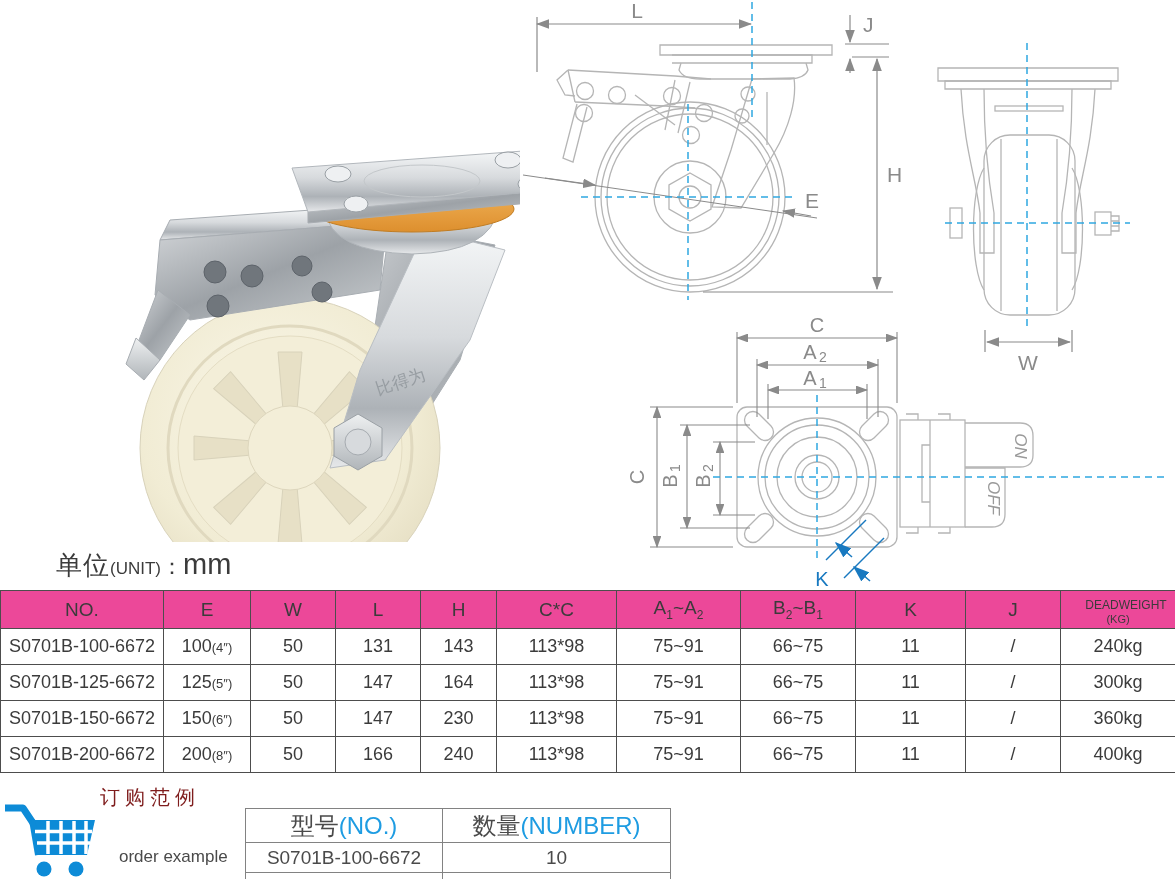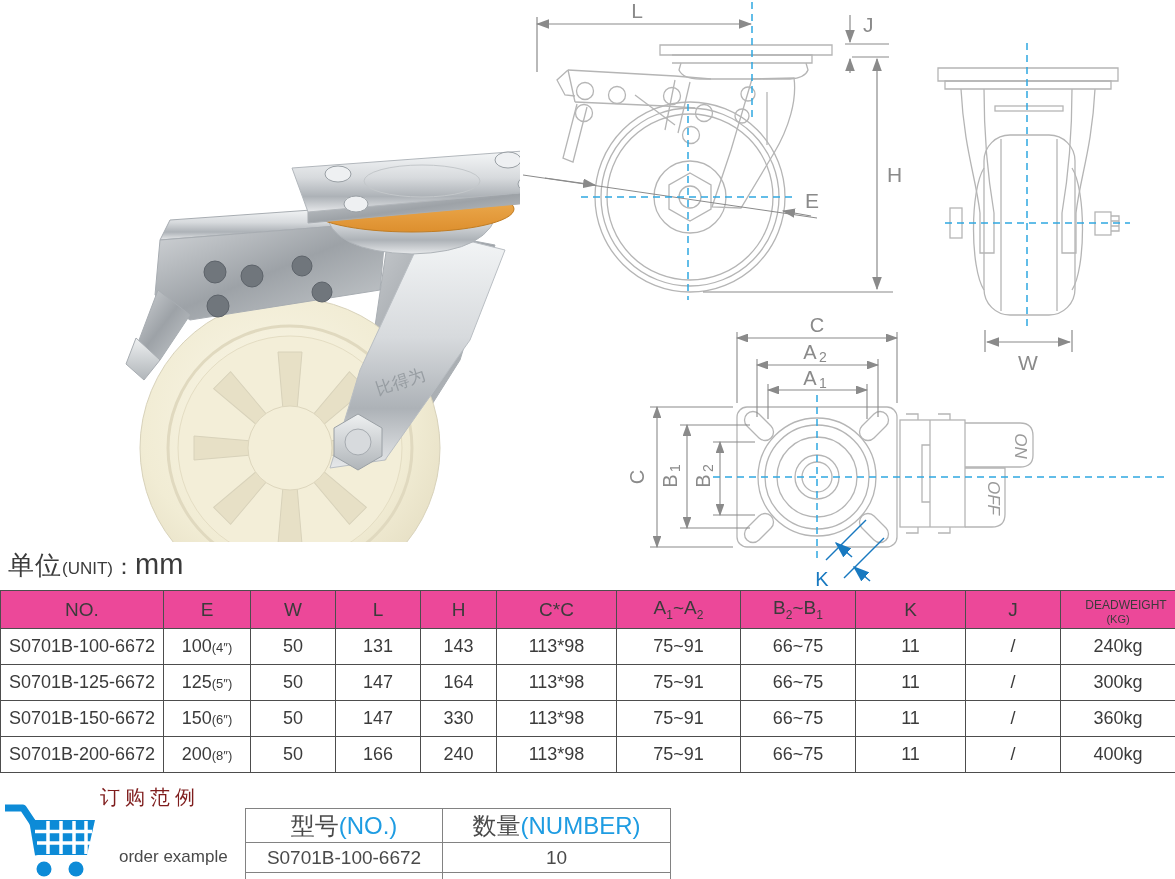--- a/index.html
+++ b/index.html
@@ -3,21 +3,21 @@
 <meta charset="utf-8">
 <style>
   * { margin:0; padding:0; box-sizing:border-box; }
   html,body { width:1175px; height:879px; overflow:hidden; background:#fff;
     font-family:"Liberation Sans", sans-serif; }
   #page { position:relative; width:1175px; height:879px; background:#fff; overflow:hidden; }
   .abs { position:absolute; }
 
   
   #unit-line { left:8px; top:548px; color:#3b3b3b; white-space:nowrap; }
-  #unit-line .cn { font-size:26px; letter-spacing:1px; }
+  #unit-line .cn { font-size:26px; letter-spacing:1px;margin-left:48px; }
   #unit-line .en { font-size:17px; }
   #unit-line .colon { font-size:22px; }
   #unit-line .val { font-size:29px; }
 
   
   #spec-table { left:0; top:590px; width:1175px; border-collapse:collapse; table-layout:fixed; }
   #spec-table th, #spec-table td {
     border:1.5px solid #4d4d4d; text-align:center; vertical-align:middle;
     color:#3b3b3b; font-weight:normal; padding:0;
   }
@@ -377,21 +377,21 @@
         <td>66~75</td>
         <td>11</td>
         <td>/</td>
         <td>300kg</td>
       </tr>
       <tr>
         <td>S0701B-150-6672</td>
         <td><span>150</span><span class="inch">(6″)</span></td>
         <td>50</td>
         <td>147</td>
-        <td>330</td>
+        <td>230</td>
         <td>113*98</td>
         <td>75~91</td>
         <td>66~75</td>
         <td>11</td>
         <td>/</td>
         <td>360kg</td>
       </tr>
       <tr>
         <td>S0701B-200-6672</td>
         <td><span>200</span><span class="inch">(8″)</span></td>

